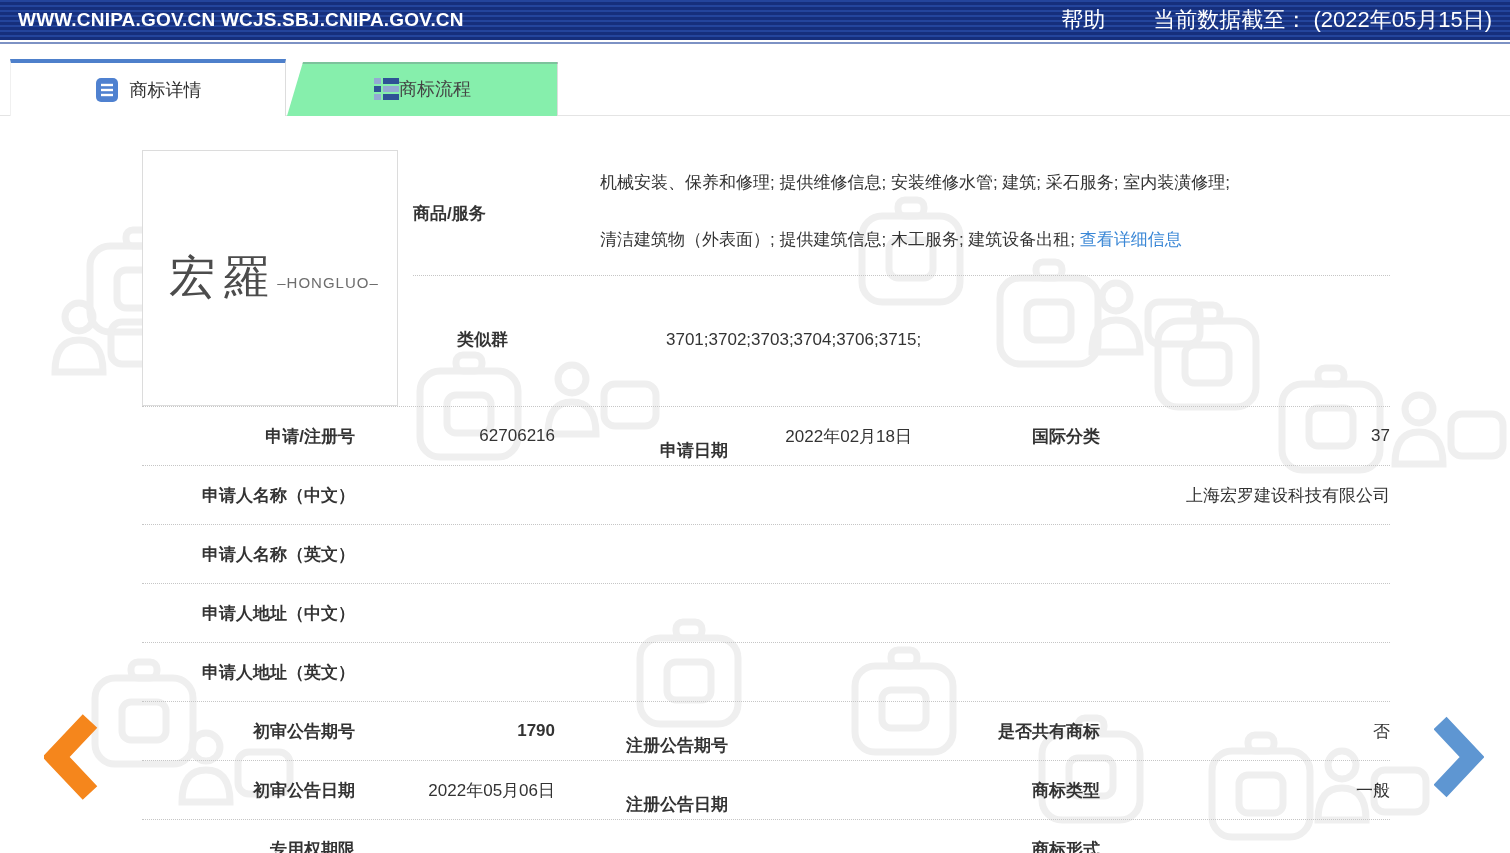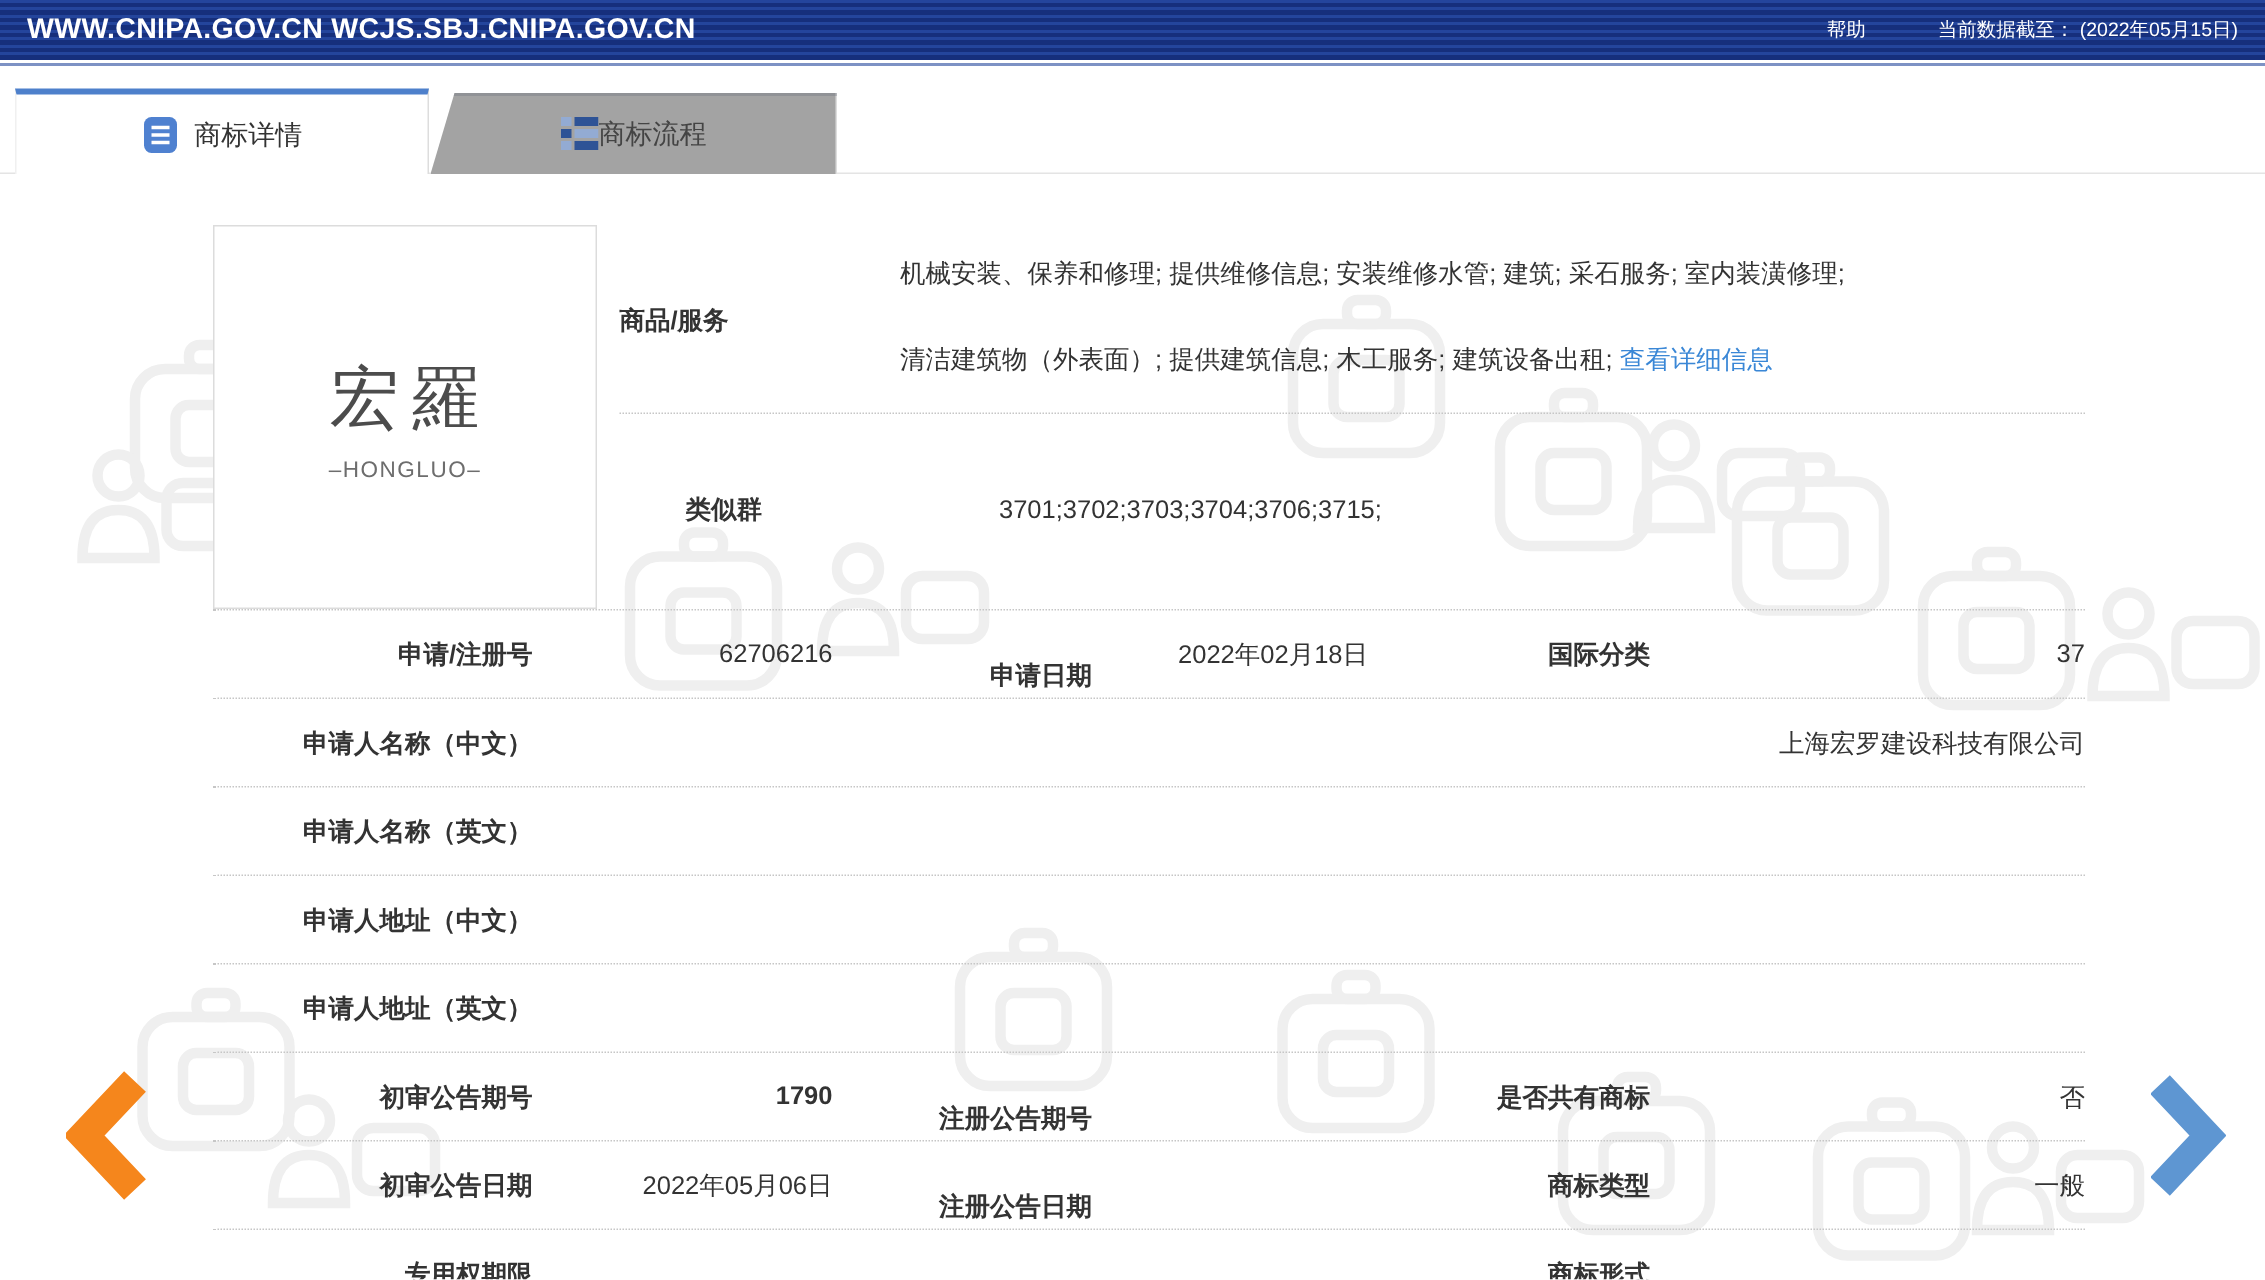--- a/index.html
+++ b/index.html
@@ -10,46 +10,46 @@
     font-family:"Liberation Sans","DejaVu Sans",sans-serif; font-size:17px;
   }
   
   .topbar {
     position:absolute; left:0; top:0; width:1510px; height:40px;
     background:repeating-linear-gradient(to bottom,#24459c 0px,#24459c 2px,#162f7c 2px,#162f7c 5px);
     display:flex; justify-content:space-between; align-items:center;
     color:#fff; padding:0 18px;
   }
   .topbar-urls { font-weight:700; font-size:19px; letter-spacing:.2px;text-align:right; }
-  .topbar-right { display:flex; align-items:center; gap:48px; font-size:13px; }
+  .topbar-right { display:flex; align-items:center; gap:48px; font-size:22px; }
   .topbar-edge { position:absolute; left:0; top:40px; width:1510px; height:2px; background:#fff; }
   .topbar-line { position:absolute; left:0; top:42px; width:1510px; height:2px; background:#7d92c4; }
   
   .tabs { position:absolute; left:0; top:59px; width:1510px; height:57px; border-bottom:1px solid #e4e4e4; background:#fff;text-decoration:underline; }
   .tab-active {
     position:absolute; left:10px; top:0; width:276px; height:57px;
     background:#fff; border-top:4px solid #4e80cb; border-right:1px solid #ddd; border-left:1px solid #f0f0f0;
     display:flex; align-items:center; justify-content:center; gap:11px;
     font-size:18px; color:#333; cursor:pointer;
   }
   .tab-inactive {
     position:absolute; left:287px; top:3px; width:271px; height:54px;
-    background:#a3a3a3;
+    background:#86efac;
     clip-path:polygon(16px 0, 100% 0, 100% 100%, 0 100%);
     box-shadow:inset 0 2px 0 rgba(110,115,125,.35), inset -1px 0 0 #ddd;
     display:flex; align-items:center; justify-content:center; gap:0;
     font-size:18px; color:#444; cursor:pointer;
   }
   .tabicon { display:block; }
   
   .content { position:absolute; left:142px; top:150px; width:1248px; z-index:2; }
   .top-section { display:flex; }
   .mark-box {
     width:256px; height:256px; border:1px solid #dcdcdc; background:#fff;
-    display:flex; flex-direction:column; align-items:center; justify-content:center; flex:none;
+    display:flex; flex-direction:row; align-items:center; justify-content:center; flex:none;
   }
   .mark-name { font-size:46px; color:#4c4c4c; letter-spacing:8px; font-weight:500;
     font-family:"DejaVu Serif","Liberation Serif",serif; padding-left:8px; }
   .mark-sub { font-size:15px; color:#6d6d6d; letter-spacing:1px; margin-top:8px; }
   .top-right { flex:1; margin-left:15px; }
   .goods-block { display:flex; padding-top:20px; padding-bottom:22px; border-bottom:1px dotted #c6c6c6; }
   .goods-label { width:187px; font-weight:700; padding-top:32px; flex:none; }
   .goods-text { line-height:26px; }
   .goods-line1 { margin-bottom:31px; }
   .link { color:#3a87d6; cursor:pointer; }

